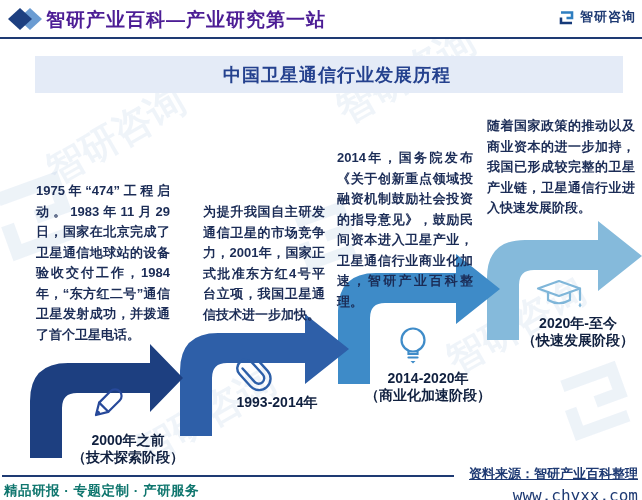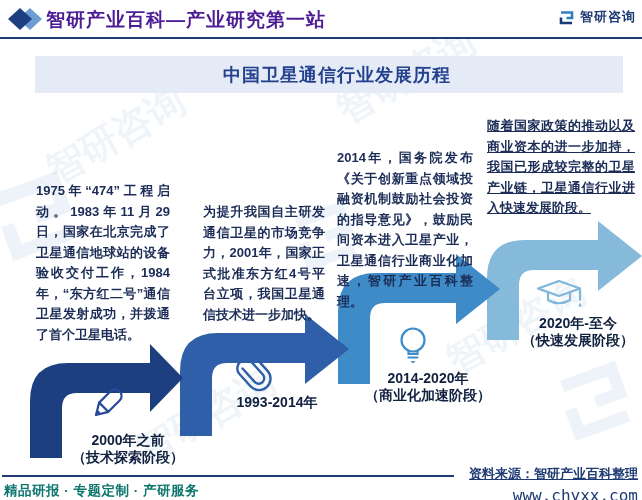--- a/index.html
+++ b/index.html
@@ -25,21 +25,21 @@
   .wm-glyph{position:absolute;opacity:0.08;z-index:1;}
   
   .arrows-svg{position:absolute;left:0;top:0;z-index:5;}
   .para{
     position:absolute;font-size:13px;line-height:20.5px;font-weight:600;color:#1b2c56;
     text-align:justify;z-index:10;
   }
   .para-1{left:36px;top:181px;width:134px;}
   .para-2{left:203px;top:178px;width:122px;margin-top:24px;}
   .para-3{left:337px;top:148px;width:136px;}
-  .para-4{left:487px;top:116px;width:148px;text-decoration:underline;}
+  .para-4{left:487px;top:116px;width:148px;}
   .stage-label{position:absolute;text-align:center;font-weight:bold;font-size:14px;color:#10203f;line-height:17px;z-index:10;}
   .label-1{left:38px;top:432px;width:180px;}
   .label-2{left:187px;top:394px;width:180px;}
   .label-3{left:328px;top:370px;width:200px;}
   .label-4{left:480px;top:315px;width:196px;}
   .stage-icon{position:absolute;z-index:10;}
   
   .footer-rule{position:absolute;left:2px;top:475px;width:452px;height:2px;background:#1e3a73;z-index:20;}
   .footer-left{position:absolute;left:4px;top:482px;font-size:13.5px;font-weight:bold;color:#0f766e;letter-spacing:0.5px;z-index:20;}
   .footer-right{position:absolute;right:4px;top:465px;text-align:right;z-index:20;}

